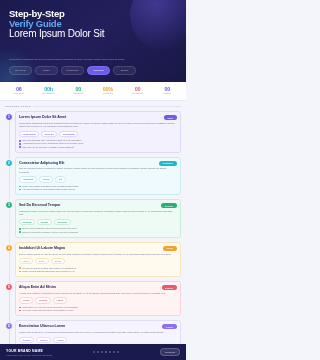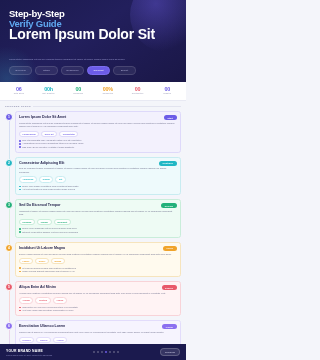--- a/index.html
+++ b/index.html
@@ -25,21 +25,21 @@
     background: radial-gradient(circle at 35% 35%, rgba(110,95,230,.40), rgba(110,95,230,0) 70%);
   }
   .hero:before {
     content:""; position:absolute; left:-26px; bottom:-30px;
     width:66px; height:66px; border-radius:50%;
     background: radial-gradient(circle at 50% 50%, rgba(60,190,215,.22), rgba(60,190,215,0) 70%);
   }
   .hero-inner { position: relative; z-index: 2; }
   .h-l1 { font-size: 9.5px; font-weight: bold; color: #ffffff; letter-spacing: -.25px; line-height: 10.2px; }
   .h-l2 { font-size: 9.5px; font-weight: bold; color: #5fa8f0; letter-spacing: -.25px; line-height: 10.2px; }
-  .h-l3 { font-size: 14px; font-weight: bold; color: #ffffff; letter-spacing: -.2px; line-height: 10px; margin-bottom: 19px; }
+  .h-l3 { font-size: 10px; font-weight: normal; color: #ffffff; letter-spacing: -.2px; line-height: 10px; margin-bottom: 19px; }
   .h-sub { font-size: 2.4px; color: #9a9ad0; line-height: 3.6px; max-width: 120px; margin-bottom: 4px; }
 
   .navpills { display: flex; gap: 3px; }
   .pill {
     background: rgba(255,255,255,.07);
     border: .4px solid rgba(255,255,255,.13);
     border-radius: 6px;
     padding: 2.4px 0;
     width: 23px;
     text-align: center;

